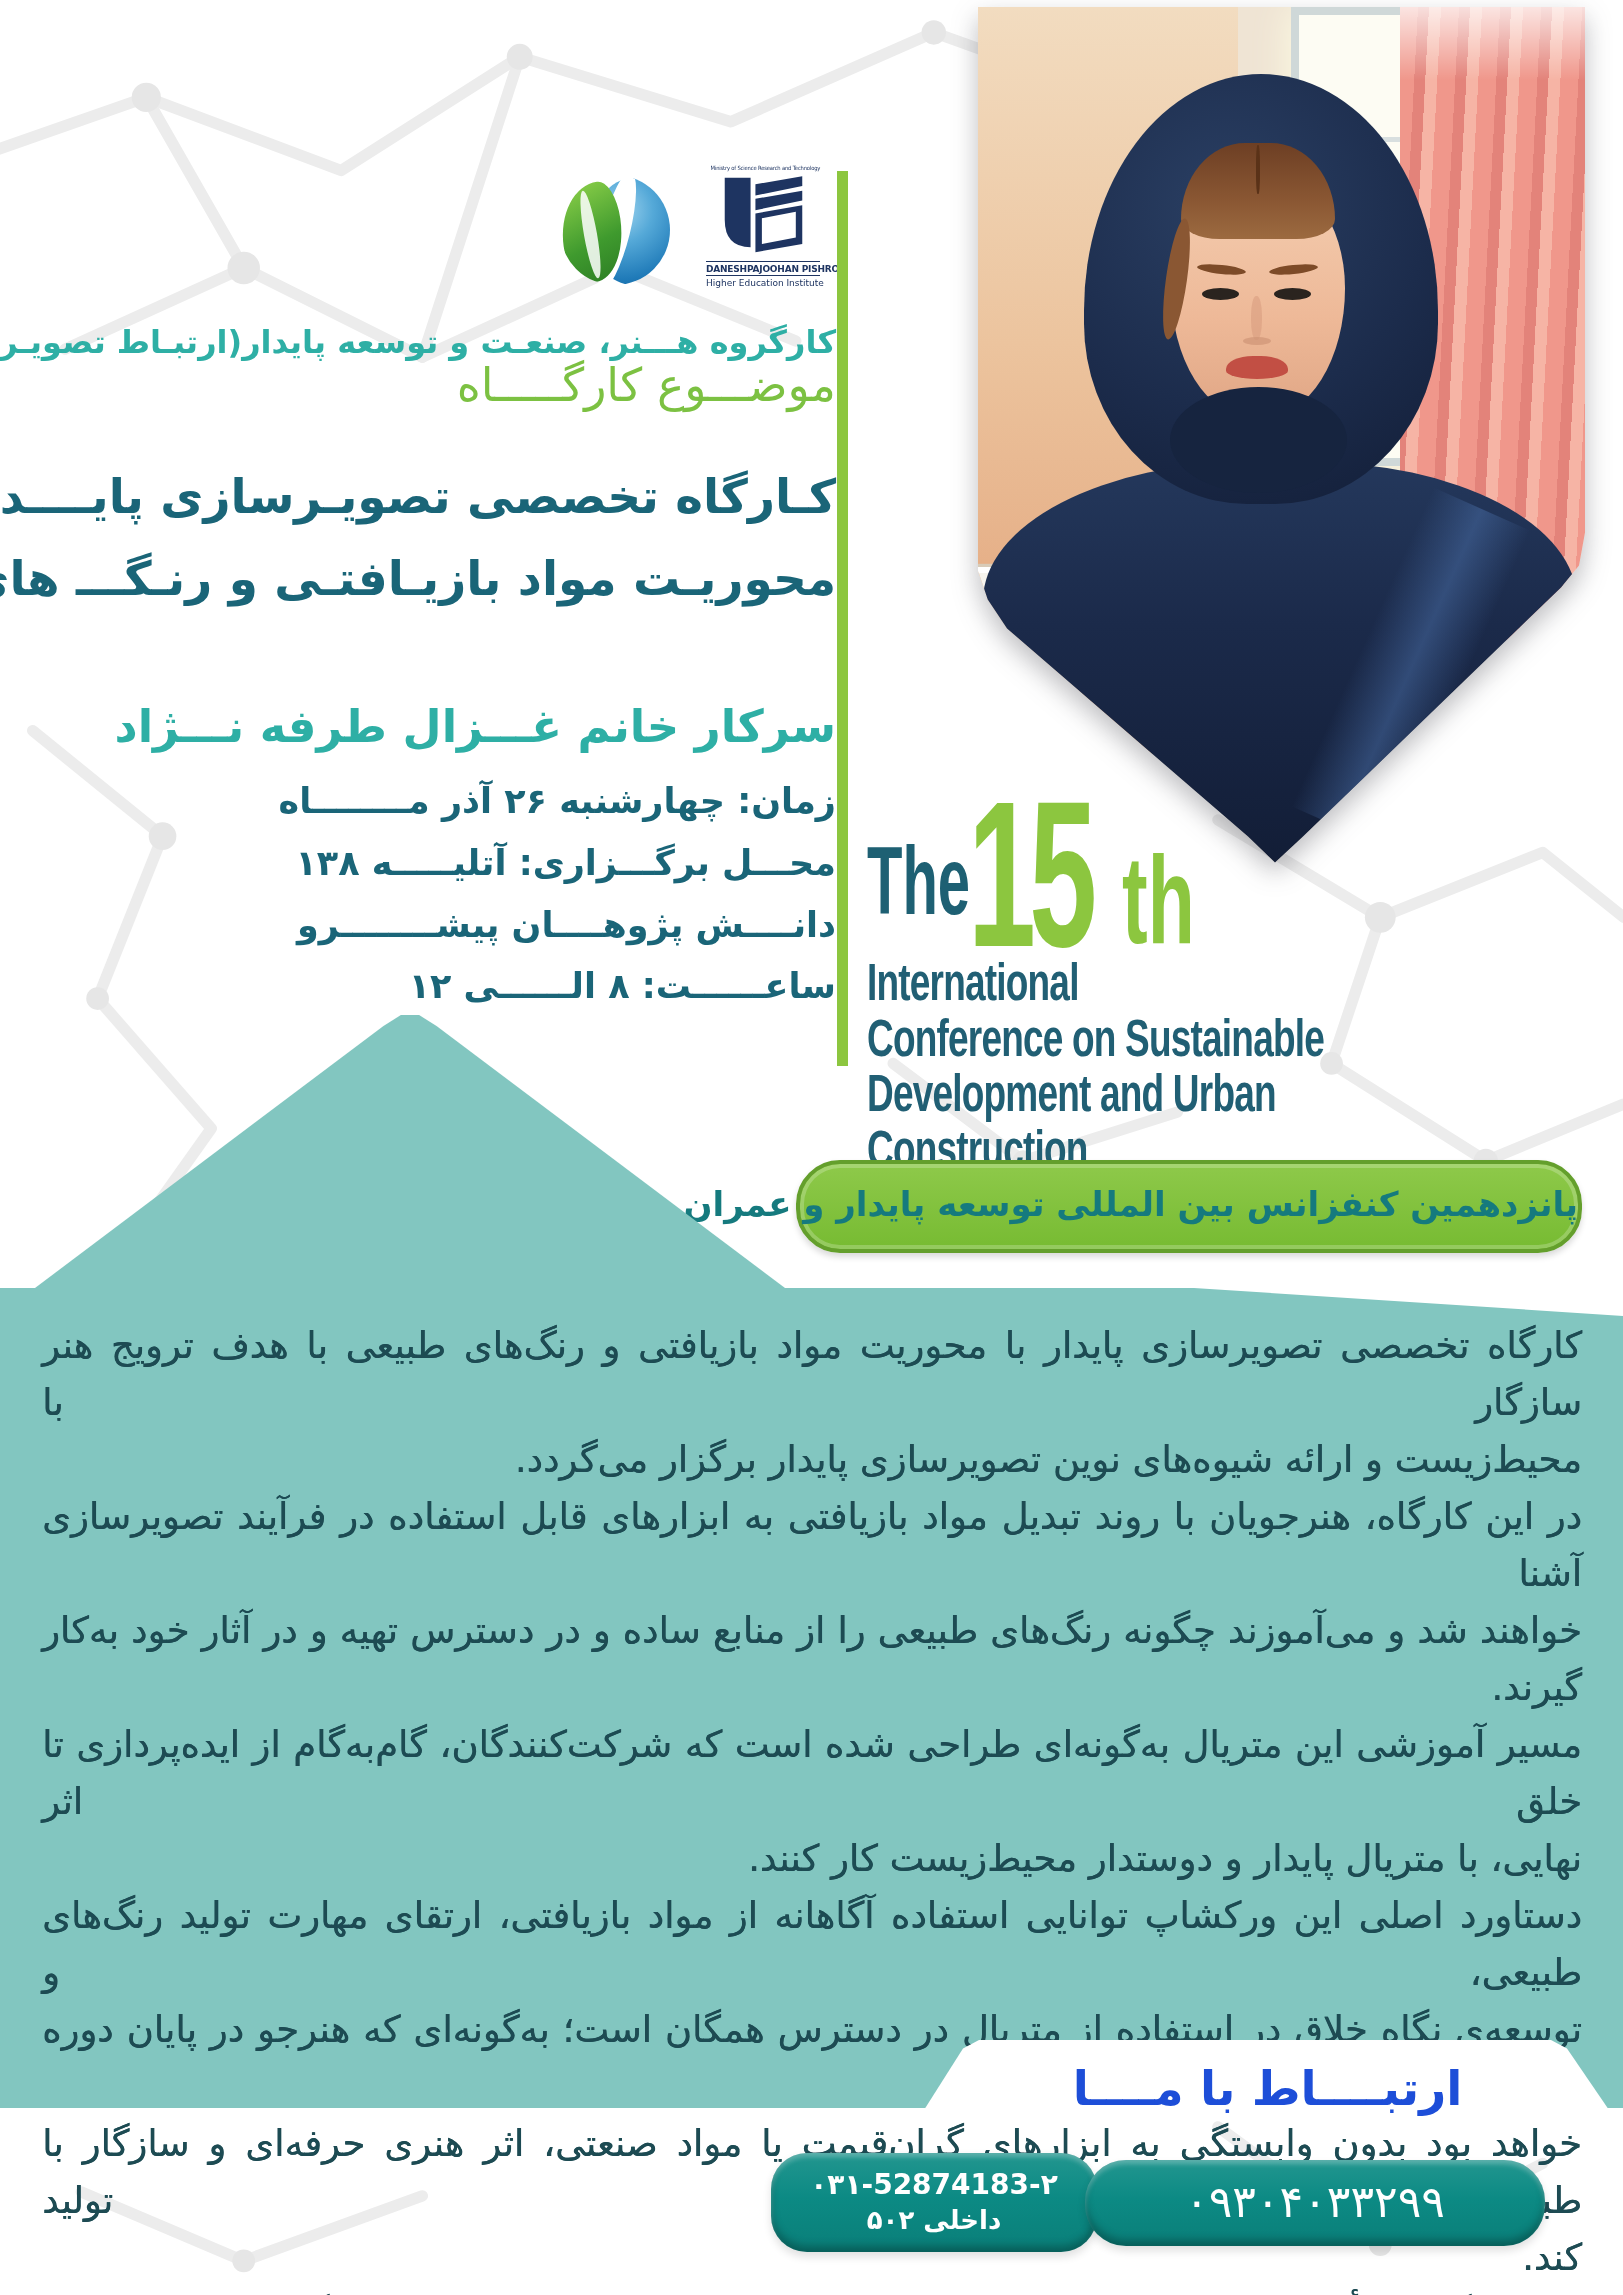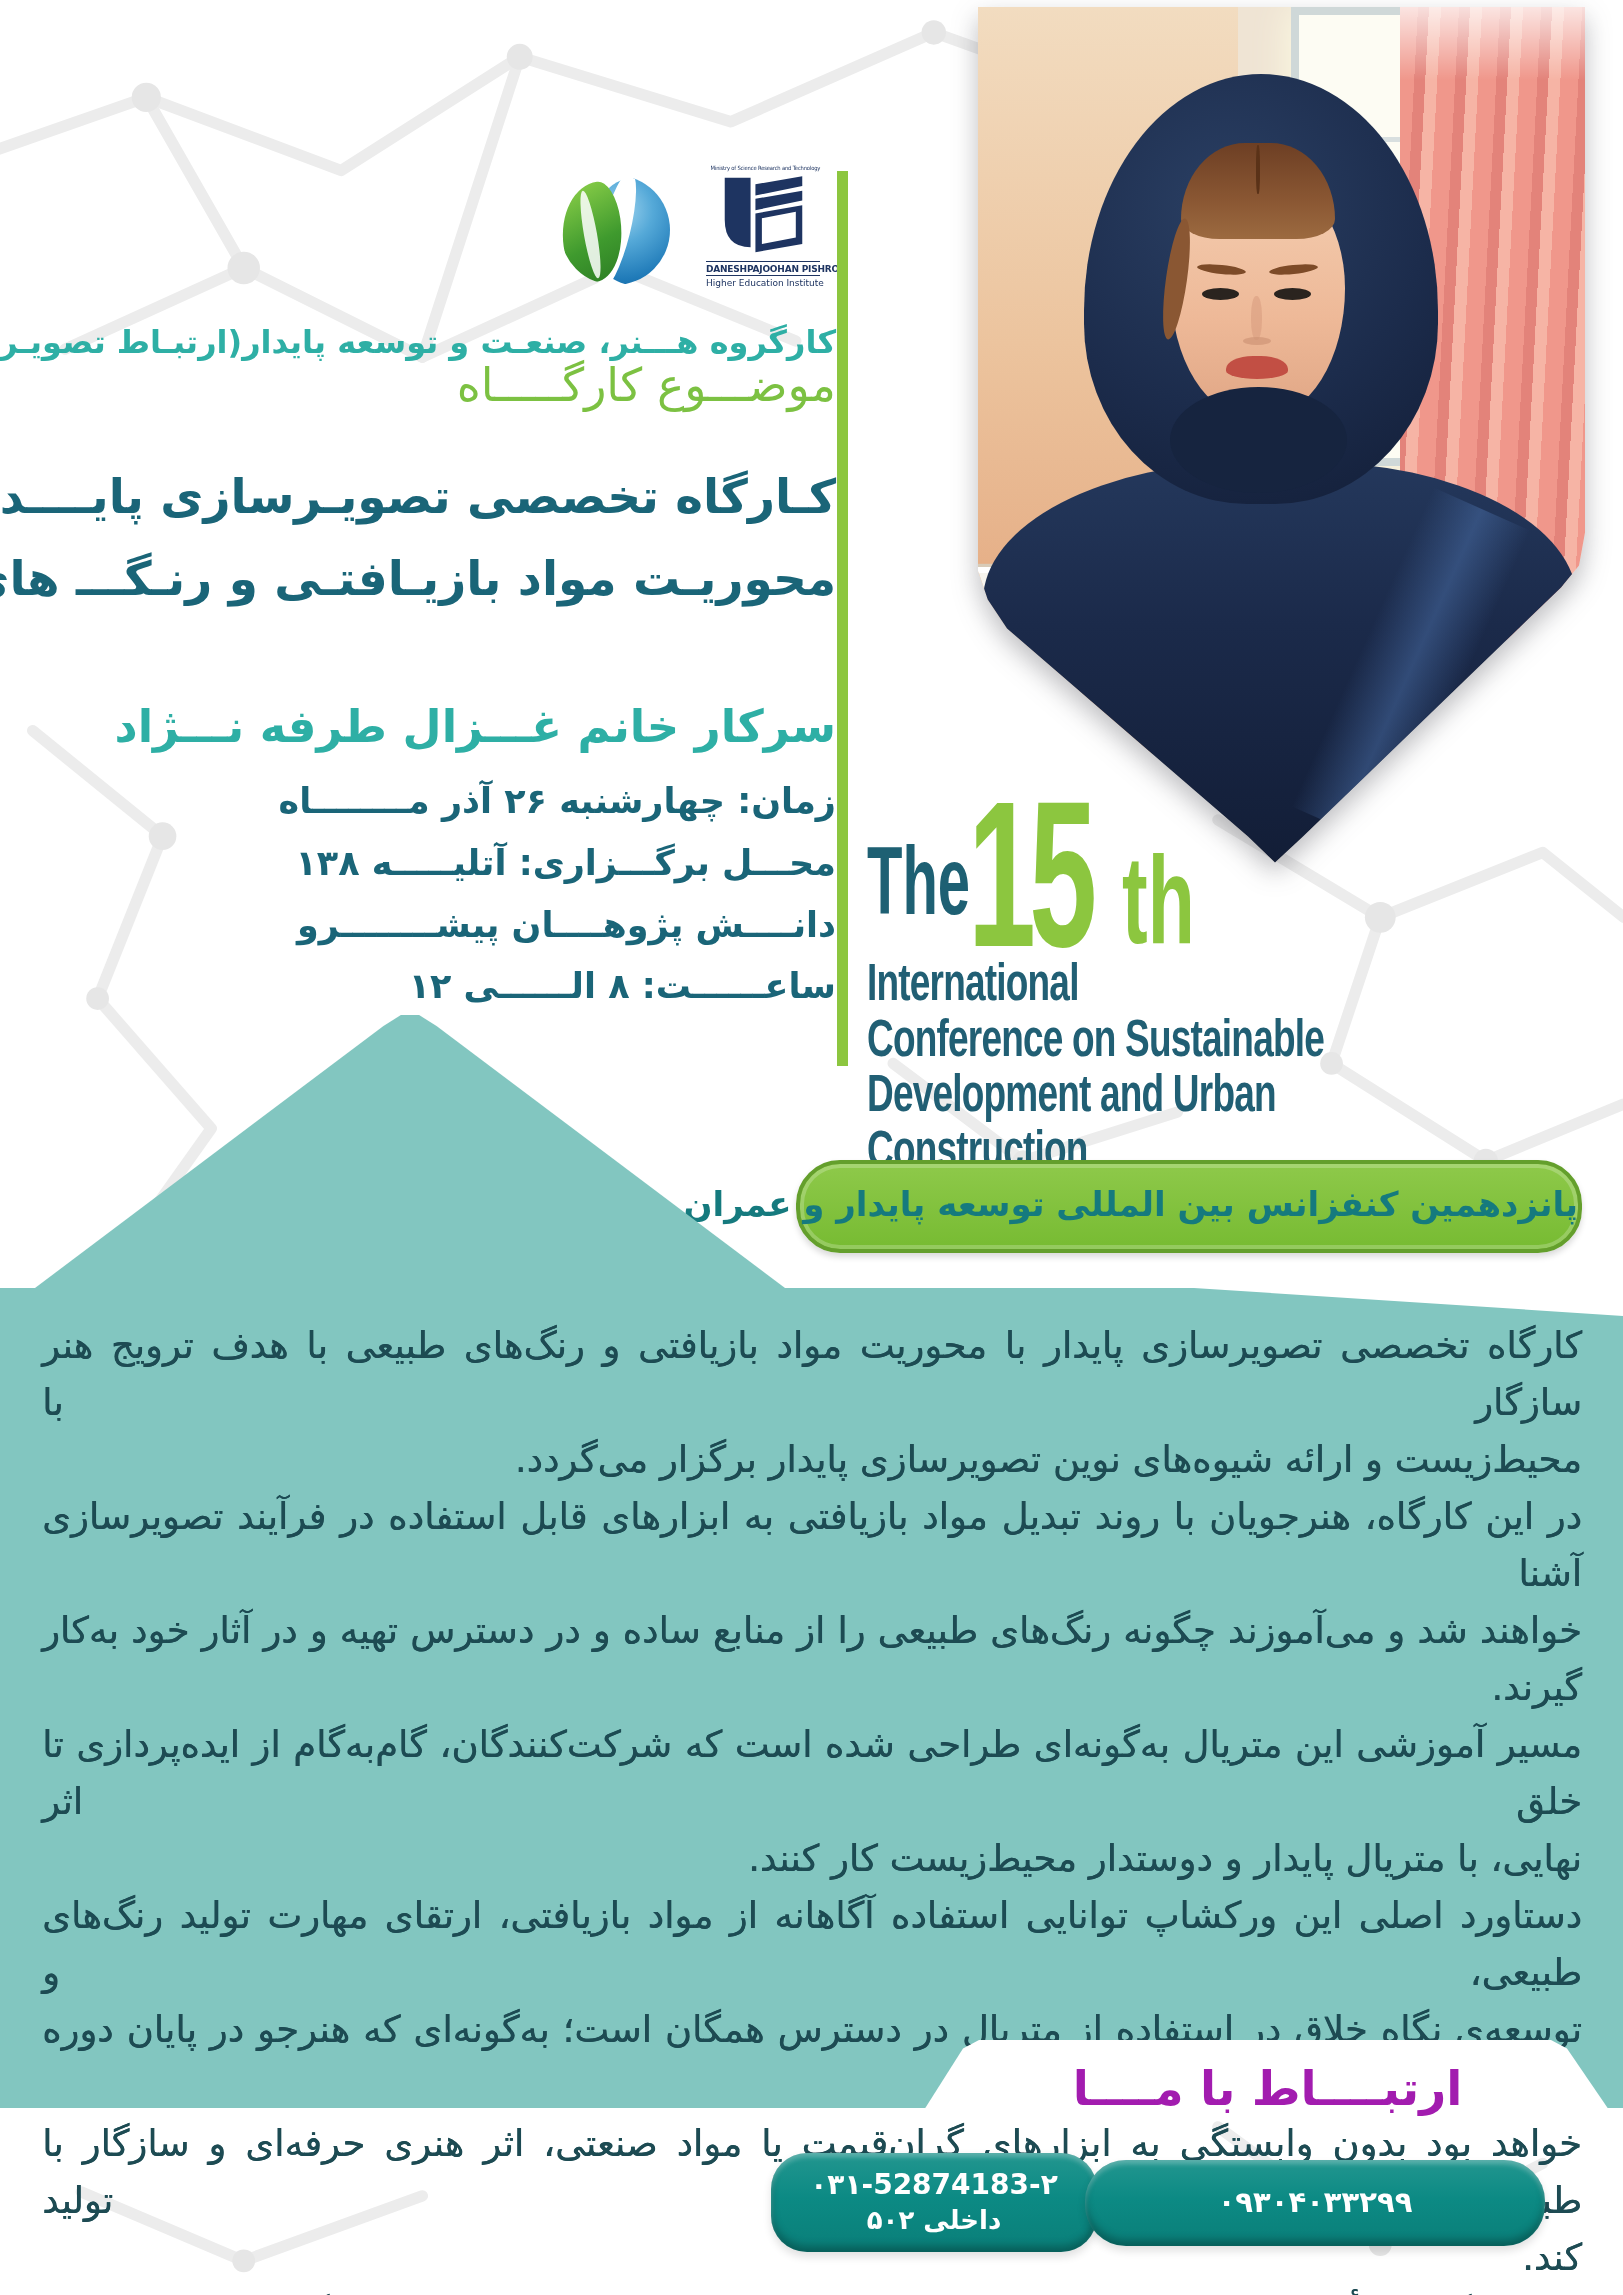--- a/index.html
+++ b/index.html
@@ -107,30 +107,30 @@
      clip-path:polygon(0 0,100% 0,100% 100%);}
   .desc{left:42px;top:1317px;width:1540px;font-size:37px;line-height:57px;color:#1d4b53;
         text-shadow:0.4px 0 0 #1d4b53;}
   .pline{width:100%;}
   .jl{text-align:justify;text-align-last:justify;}
   .rl{text-align:right;}
 
   
   .trap{left:916px;top:2040px;width:703px;height:70px;background:#ffffff;
      clip-path:polygon(8px 100%,47px 12%,63px 0,635px 0,651px 12%,693px 100%);}
-  .contact-label{left:916px;top:2061px;width:703px;text-align:center;font-size:47px;font-weight:bold;color:#a21caf;white-space:nowrap;}
+  .contact-label{left:916px;top:2061px;width:703px;text-align:center;font-size:47px;font-weight:bold;color:#1d4ed8;white-space:nowrap;}
   .pill{border-radius:41px;background:linear-gradient(180deg,#22968f 0%,#0c8a84 45%,#0a7f79 100%);
      box-shadow:inset 0 4px 4.9px rgba(255,255,255,.28),inset 0 -5.7px 8px rgba(0,0,0,.28),0 4.9px 8px rgba(0,0,0,.12);
      color:#ffffff;text-align:center;}
   .pill-web{left:119px;top:2160px;width:676px;height:86px;z-index:3;font-family:"Liberation Sans",sans-serif;
      font-size:35px;font-weight:bold;line-height:84px;letter-spacing:0.4px;}
   .pill-phone{left:771px;top:2153px;width:326px;height:99px;z-index:2;border-radius:36px;padding-top:0;}
   .pp-line1{font-size:28px;font-weight:bold;direction:ltr;margin-top:14.6px;}
   .pp-line2{font-size:26px;font-weight:bold;margin-top:4.9px;}
-  .pill-mobile{left:1085px;top:2160px;width:460px;height:86px;z-index:3;font-size:29px;font-weight:bold;
+  .pill-mobile{left:1085px;top:2160px;width:460px;height:86px;z-index:3;font-size:44px;font-weight:normal;
      line-height:84px;letter-spacing:7.3px;direction:ltr;}
 </style>
 </head>
 <body>
 
 <div class="poster">
 
   <svg class="bgnet" viewBox="0 0 2000 2827" fill="none" stroke="#ececec" stroke-width="14" stroke-linecap="round" stroke-linejoin="round">
     <path d="M-20,190 L180,120 L420,210 L640,70 L900,150 L1150,40 L1400,130 L1700,60"></path>
     <path d="M80,430 L300,330 L520,440 L760,330 L980,420"></path>

